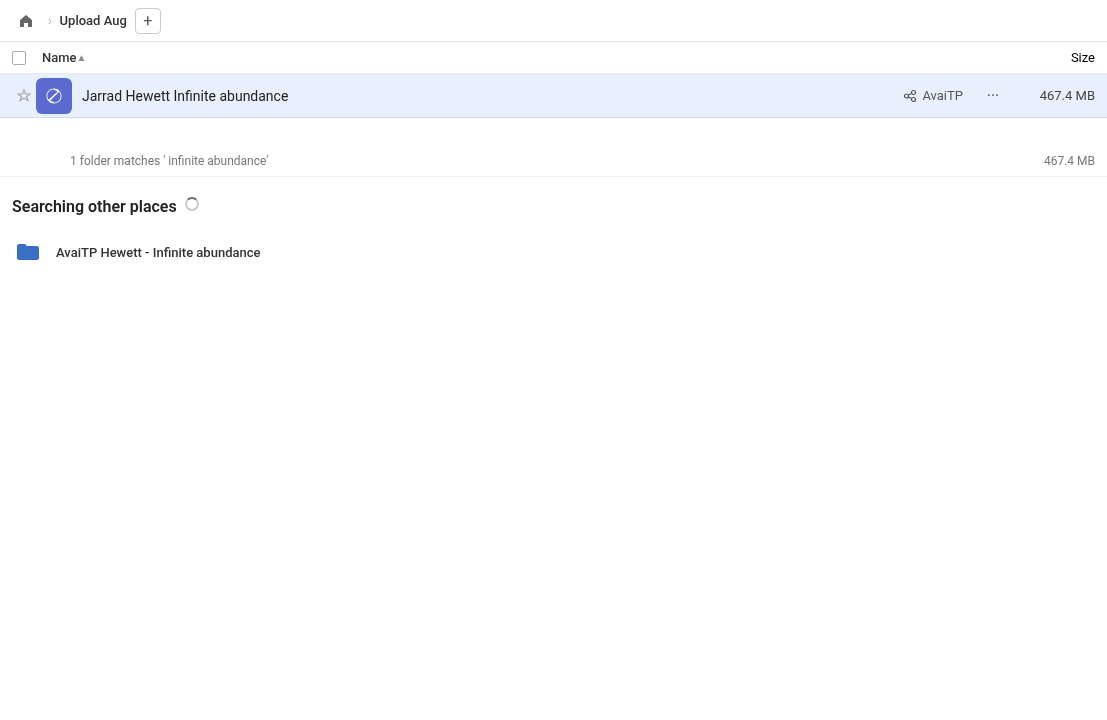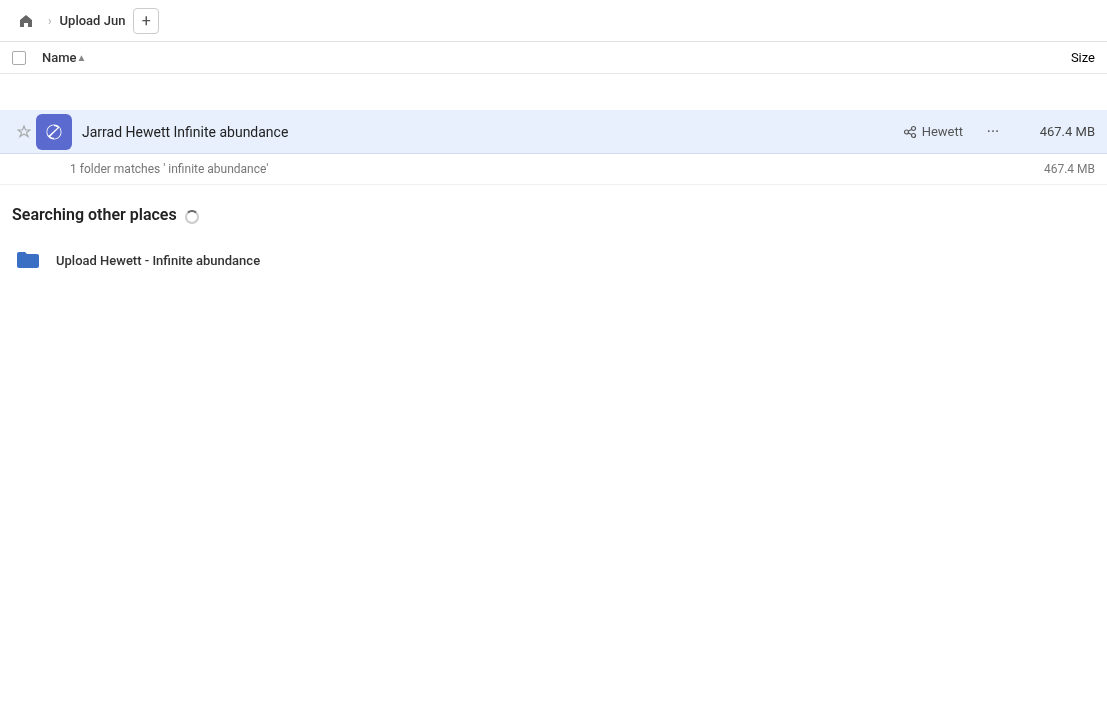--- a/index.html
+++ b/index.html
@@ -91,21 +91,20 @@
     
     .file-row {
       display: flex;
       align-items: center;
       padding: 0 12px;
       height: 44px;
       background: #e8f0fe;
       border-bottom: 1px solid #d0daf5;
       position: relative;
       cursor: pointer;
-      margin-top: 36px;
     }
     .row-star {
       width: 24px;
       display: flex;
       align-items: center;
       justify-content: center;
       color: #aaa;
       font-size: 14px;
     }
     .row-icon {
@@ -157,30 +156,31 @@
 
     
     .summary-row {
       display: flex;
       align-items: center;
       justify-content: space-between;
       padding: 8px 12px 8px 70px;
       font-size: 12px;
       color: #777;
       border-bottom: 1px solid #f0f0f0;
+      margin-top: 28px;
     }
 
     
     .section-title {
       padding: 20px 12px 12px 12px;
       font-size: 16px;
       font-weight: 600;
       color: #222;
       display: flex;
-      align-items: flex-end;
+      align-items: flex-start;
       gap: 8px;
     }
     .section-title-spinner {
       width: 14px;
       height: 14px;
       border: 2px solid #ccc;
       border-top-color: #666;
       border-radius: 50%;
       animation: spin 1s linear infinite;
       display: inline-block;
@@ -232,21 +232,21 @@
 </head>
 <body>
 
 <div class="top-bar">
   <div class="home-btn">
     <svg width="16" height="16" viewBox="0 0 16 16" fill="none">
       <path d="M2 7L8 2L14 7V14H10V10H6V14H2V7Z" fill="#666"></path>
     </svg>
   </div>
   <span class="breadcrumb-sep">›</span>
-  <span class="breadcrumb-label">Upload Jun</span>
+  <span class="breadcrumb-label">Upload Aug</span>
   <div class="new-tab-btn">+</div>
 </div>
 
 <div class="column-headers">
   <div class="col-checkbox">
     <div class="checkbox"></div>
   </div>
   <div class="col-name">
     <span>Name</span>
     <span class="col-name-sort">▲</span>
@@ -267,21 +267,21 @@
   </div>
   <span class="row-name">Jarrad Hewett Infinite abundance</span>
   <div class="row-shared">
     <svg width="14" height="14" viewBox="0 0 14 14" fill="none">
       <circle cx="10.5" cy="3.5" r="2" stroke="#555" stroke-width="1.2"></circle>
       <circle cx="3.5" cy="7" r="2" stroke="#555" stroke-width="1.2"></circle>
       <circle cx="10.5" cy="10.5" r="2" stroke="#555" stroke-width="1.2"></circle>
       <line x1="5.3" y1="6" x2="8.7" y2="4.5" stroke="#555" stroke-width="1.2"></line>
       <line x1="5.3" y1="8" x2="8.7" y2="9.5" stroke="#555" stroke-width="1.2"></line>
     </svg>
-    <span>Hewett</span>
+    <span>AvaiTP</span>
   </div>
   <div class="row-more">
     <span>···</span>
   </div>
   <span class="row-size">467.4 MB</span>
 </div>
 
 <div class="summary-row">
   <span>1 folder matches ' infinite abundance'</span>
   <span>467.4 MB</span>
@@ -293,16 +293,16 @@
 </div>
 
 <div>
   <div class="other-row">
     <div class="other-folder-icon">
       <svg width="28" height="28" viewBox="0 0 28 28" fill="none">
         <path d="M3 8C3 6.9 3.9 6 5 6H11L13 8H23C24.1 8 25 8.9 25 10V20C25 21.1 24.1 22 23 22H5C3.9 22 3 21.1 3 20V8Z" fill="#3b6fc4"></path>
       </svg>
     </div>
     <div class="other-info">
-      <span class="other-name">Upload Hewett - Infinite abundance</span>
+      <span class="other-name">AvaiTP Hewett - Infinite abundance</span>
     </div>
   </div>
 </div>
 
 </body></html>

